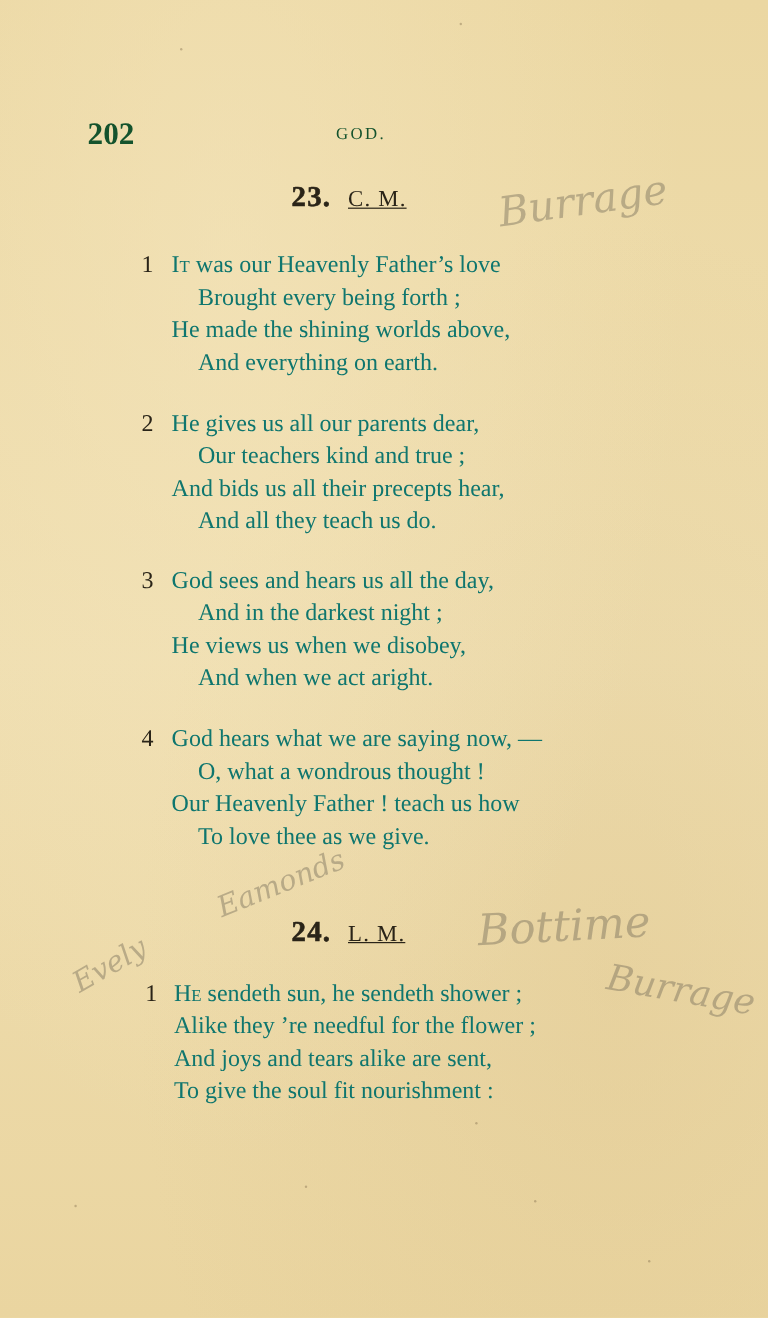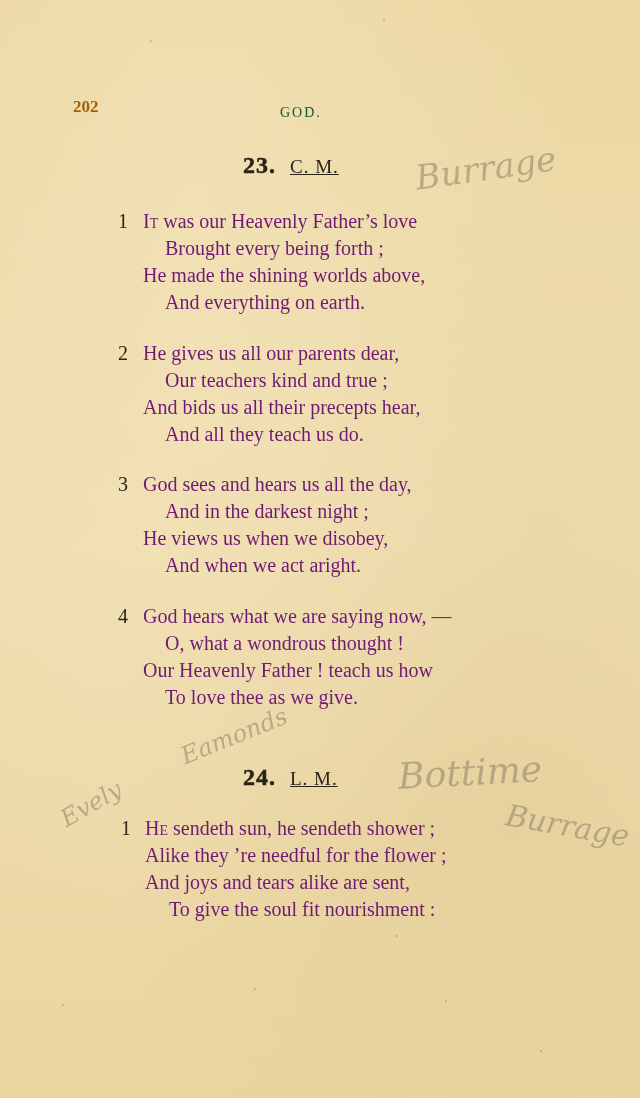--- a/index.html
+++ b/index.html
@@ -29,23 +29,23 @@
       top: 97px;
       left: 0;
       width: 640px;
       height: 30px;
     }
     .page-number {
       position: absolute;
       left: 73px;
       top: 0;
       font-family: "Liberation Serif", serif;
-      font-size: 17px;
+      font-size: 26px;
       font-weight: bold;
-      color: #a16207;
+      color: #14532d;
     }
     .section-title {
       position: absolute;
       left: 280px;
       top: 8px;
       font-family: "Liberation Serif", serif;
       font-size: 14px;
       letter-spacing: 2px;
       font-variant: small-caps;
       color: #14532d;
@@ -71,21 +71,21 @@
       position: absolute;
       left: 0;
       width: 640px;
     }
     .line {
       position: absolute;
       white-space: nowrap;
       font-family: "Liberation Serif", serif;
       font-size: 20px;
       line-height: 26px;
-      color: #701a75;
+      color: #0f766e;
     }
     .verse-num {
       position: absolute;
       font-family: "Liberation Serif", serif;
       font-size: 20px;
       line-height: 26px;
       color: #2a2418;
     }
     .smallcaps-first {
       font-variant: small-caps;
@@ -153,21 +153,21 @@
 
   <div class="hymn-heading" style="left:243px; top:764px;">
     <span class="hymn-number">24.</span><span class="hymn-meter">L. M.</span>
   </div>
 
   <div class="stanza" style="top:815px;">
     <span class="verse-num" style="left:121px; top:0;">1</span>
     <span class="line" style="left:145px; top:0;"><span class="smallcaps-first">He</span><span> sendeth sun, he sendeth shower ;</span></span>
     <span class="line" style="left:145px; top:27px;">Alike they ’re needful for the flower ;</span>
     <span class="line" style="left:145px; top:54px;">And joys and tears alike are sent,</span>
-    <span class="line" style="left:145px; top:81px;margin-left:24px;">To give the soul fit nourishment :</span>
+    <span class="line" style="left:145px; top:81px;">To give the soul fit nourishment :</span>
   </div>
 
   <span class="handwriting" style="left:415px; top:148px; font-size:34px; transform:rotate(-8deg);">Burrage</span>
   <span class="handwriting" style="left:178px; top:722px; font-size:24px; transform:rotate(-22deg);">Eamonds</span>
   <span class="handwriting" style="left:398px; top:752px; font-size:36px; transform:rotate(-3deg);">Bottime</span>
   <span class="handwriting" style="left:58px; top:790px; font-size:24px; transform:rotate(-30deg);">Evely</span>
   <span class="handwriting" style="left:505px; top:808px; font-size:30px; transform:rotate(10deg);">Burrage</span>
 
   <span class="speck" style="left:150px; top:40px;"></span>
   <span class="speck" style="left:383px; top:19px;"></span>

